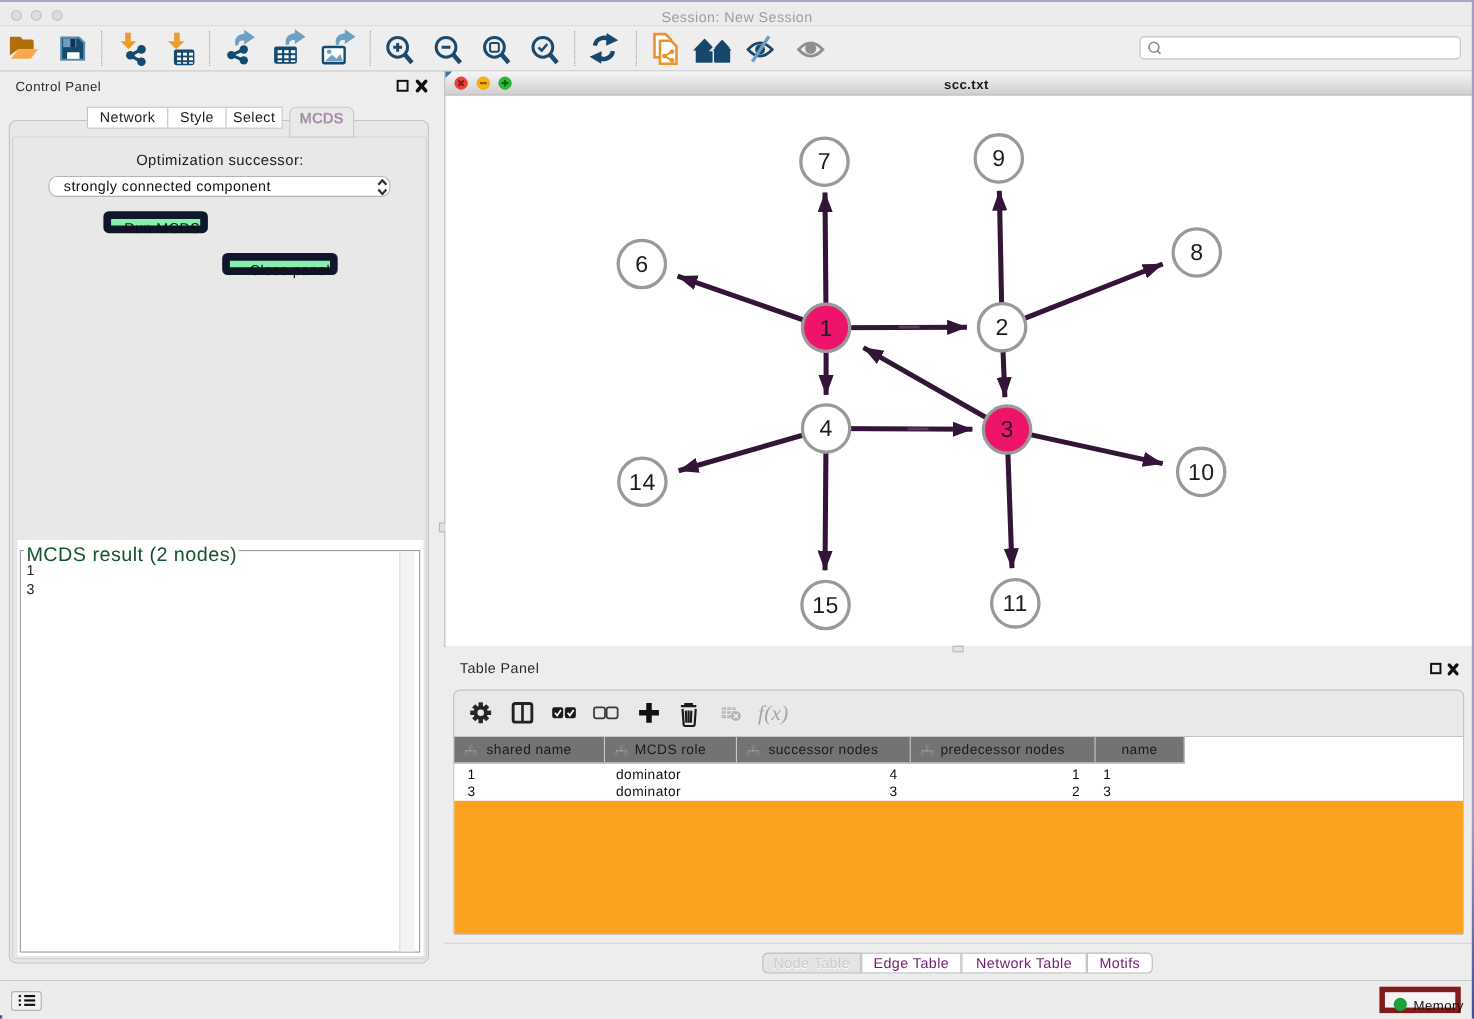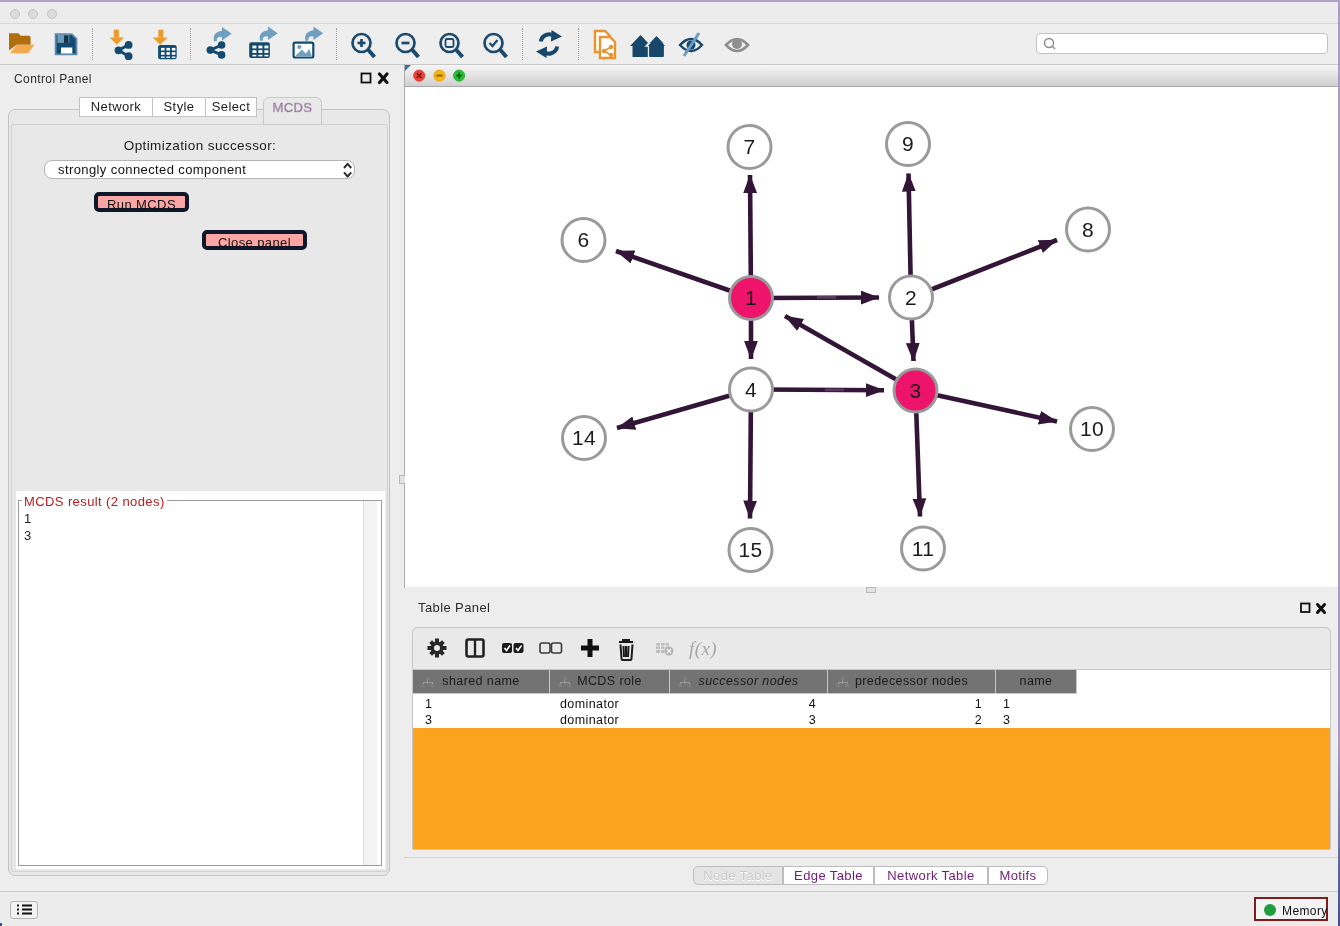--- a/index.html
+++ b/index.html
@@ -20,25 +20,25 @@
   #cp-title{left:14px;top:72px;font-size:12px;color:#2b2b2b;}
   #cp-panel{left:8px;top:109px;width:382px;height:767px;background:#e8e8e8;
      border:1px solid #c3c3c3;border-radius:7px;box-sizing:border-box;}
   #cp-inner{left:11px;top:124px;width:377px;height:748px;border:1px solid #d2d2d2;border-radius:2px;box-sizing:border-box;}
   #tab-mcds{position:absolute;top:97px;height:28px;background:#e9e9e9;border:1px solid #c9c9c9;
      border-radius:6px 6px 0 0;box-sizing:border-box;font-size:13px;color:#a21caf;
      -webkit-text-stroke:0.7px #b0b0b0;text-align:center;line-height:19px;}
   #optlabel{left:0px;top:138px;width:400px;text-align:center;font-size:13.5px;color:#1a1a1a;}
   #dropdown{left:44px;top:160px;width:311px;height:19px;background:#fff;border:1px solid #b5b5b5;
      border-radius:8px;box-sizing:border-box;font-size:13px;color:#111;line-height:17px;}
-  .btn{position:absolute;top:192px;height:20px;background:#fca5a5;border:4px solid #0f172a;
-     border-radius:5px;box-sizing:border-box;font-size:13px;color:#111;text-align:center;line-height:18px;}
+  .btn{position:absolute;top:192px;height:20px;background:#86efac;border:7px solid #0f172a;
+     border-radius:5px;box-sizing:border-box;font-size:13px;color:#111;text-align:right;line-height:18px;}
   #resultwhite{left:16px;top:491px;width:369px;height:378px;background:#fff;}
   #fieldset{left:18px;top:500px;width:364px;height:366px;border:1px solid #9b9b9b;box-sizing:border-box;}
-  #fslegend{left:22px;top:494px;background:#fff;padding:0 2px;font-size:13px;color:#b91c1c;}
+  #fslegend{left:22px;top:494px;background:#fff;padding:0 2px;font-size:18px;color:#14532d;}
   #fsscroll{left:363px;top:501px;width:13px;height:364px;background:#f4f4f4;border-left:1px solid #dcdcdc;}
   .fsval{position:absolute;left:24px;font-size:13px;color:#222;}
   
   #vsplit{left:404px;top:64px;width:1px;height:524px;background:#ababab;}
   #vhandle{left:399px;top:475px;width:5px;height:7px;background:#e2e2e2;border:1px solid #b8b8b8;}
   #hhandle{left:866px;top:587px;width:8px;height:4px;background:#e2e2e2;border:1px solid #b8b8b8;}
   
   #nettitle{left:405px;top:65px;width:933px;height:22px;
      background:linear-gradient(#f6f6f6,#cfcfcf);border-bottom:1px solid #a9a9a9;box-sizing:border-box;}
   #netcorner{left:405px;top:65px;width:0;height:0;border-top:6px solid #3a6cb0;border-right:6px solid transparent;}
@@ -65,31 +65,32 @@
        linear-gradient(#9a9a9a,#9a9a9a) 10.5px 4.5px/1px 3px no-repeat;}
   .rowtxt{position:absolute;font-size:12.5px;color:#111;}
   #orange{left:413px;top:728px;width:917px;height:121px;background:#fda21f;}
   
   .btab{position:absolute;top:866px;height:19px;border:1px solid #bdbdbd;box-sizing:border-box;
      font-size:13px;text-align:center;line-height:17px;background:#fff;color:#701a75;}
   
   #statussep{left:0;top:891px;width:1340px;height:1px;background:#c9c9c9;}
   #statusbar{left:0;top:892px;width:1340px;height:34px;background:#ececec;}
   #listbtn{left:10px;top:901px;width:28px;height:18px;background:#f2f2f2;border:1px solid #b3b3b3;border-radius:3px;box-sizing:border-box;}
-  #membtn{left:1254px;top:897px;width:74px;height:24px;background:#f4f4f4;border:2px solid #7f1d1d;box-sizing:border-box;
+  #membtn{left:1254px;top:897px;width:74px;height:24px;background:#f4f4f4;border:5px solid #7f1d1d;box-sizing:border-box;
      font-size:12px;color:#111;}
   #rightborder{left:1338px;top:0;width:2px;height:926px;background:linear-gradient(#ab9bc6,#ab9bc6 80%,#3d4e91);}
 </style>
 </head>
 <body>
 <div class="abs" id="topborder"></div>
 <div class="abs" id="titlebar">
   <div class="tl" style="left:10px;"></div>
   <div class="tl" style="left:28px;"></div>
   <div class="tl" style="left:47px;"></div>
+  <div class="abs" id="wtitle">Session: New Session</div>
 </div>
 <div class="abs" id="toolbar">
   <div class="sep" style="left:92px;"></div>
   <div class="sep" style="left:190px;"></div>
   <div class="sep" style="left:336px;"></div>
   <div class="sep" style="left:522px;"></div>
   <div class="sep" style="left:578px;"></div>
   <svg id="icons-holder" width="1340" height="40" style="position:absolute;left:0;top:0;">
 
     <path d="M9,50.5 V33.3 h9.6 l2.1,2.5 h8.2 q1.7,0 1.7,1.9 v7 H16.6 z" fill="#b06e0d" transform="translate(0,-24)"></path>
@@ -279,20 +280,21 @@
 
 <div class="abs" id="nettitle">
   <svg width="933" height="22" style="position:absolute;left:0;top:0;">
     <circle cx="14.2" cy="10.6" r="5.6" fill="#ee4238" stroke="#d4372d" stroke-width="0.8"></circle>
     <path d="M11.8,8.2 l4.8,4.8 M16.6,8.2 l-4.8,4.8" stroke="#801812" stroke-width="1.7"></path>
     <circle cx="34.4" cy="10.6" r="5.6" fill="#f7b50e" stroke="#dda107" stroke-width="0.8"></circle>
     <line x1="31.2" y1="10.6" x2="37.6" y2="10.6" stroke="#925f00" stroke-width="1.9"></line>
     <circle cx="54.1" cy="10.6" r="5.6" fill="#2abd37" stroke="#1ca629" stroke-width="0.8"></circle>
     <path d="M51,10.6 h6.2 M54.1,7.5 v6.2" stroke="#0c6613" stroke-width="1.9"></path>
   </svg>
+  <div id="nettext">scc.txt</div>
 </div>
 <div class="abs" id="netcorner"></div>
 <div class="abs" id="canvas">
 <svg width="933" height="500" style="position:absolute;left:0;top:0;">
   <defs>
     <marker id="ah" markerUnits="userSpaceOnUse" markerWidth="20" markerHeight="15" refX="18" refY="6.9" orient="auto">
       <path d="M0,0 L18.5,6.9 L0,13.8 z" fill="#331537"></path>
     </marker>
   </defs>
   <g stroke="#331537" stroke-width="4.6">
@@ -395,21 +397,21 @@
     <circle cx="256" cy="23" r="4.5" fill="#8a8a8a"></circle>
     <path d="M254,21 l4,4 M258,21 l-4,4" stroke="#fff" stroke-width="1.2"></path>
   </g>
 
   <text x="276" y="27" font-family="Liberation Serif" font-style="italic" font-size="19px" fill="#a5a5a5">f(x)</text>
 </svg>
 </div>
 <div class="abs" id="tp-header">
   <div class="hcell" style="left:0;width:137px;"><i class="hico"></i>shared name</div>
   <div class="hcell" style="left:137px;width:120px;"><i class="hico"></i>MCDS role</div>
-  <div class="hcell" style="left:257px;width:158px;font-style:italic;"><i class="hico"></i>successor nodes</div>
+  <div class="hcell" style="left:257px;width:158px;"><i class="hico"></i>successor nodes</div>
   <div class="hcell" style="left:415px;width:168px;"><i class="hico"></i>predecessor nodes</div>
   <div class="hcell" style="left:583px;width:81px;">name</div>
 </div>
 <div class="rowtxt" style="left:425px;top:697px;">1</div>
 <div class="rowtxt" style="left:560px;top:697px;">dominator</div>
 <div class="rowtxt" style="left:806px;top:697px;width:10px;text-align:right;">4</div>
 <div class="rowtxt" style="left:972px;top:697px;width:10px;text-align:right;">1</div>
 <div class="rowtxt" style="left:1003px;top:697px;">1</div>
 <div class="rowtxt" style="left:425px;top:713px;">3</div>
 <div class="rowtxt" style="left:560px;top:713px;">dominator</div>

